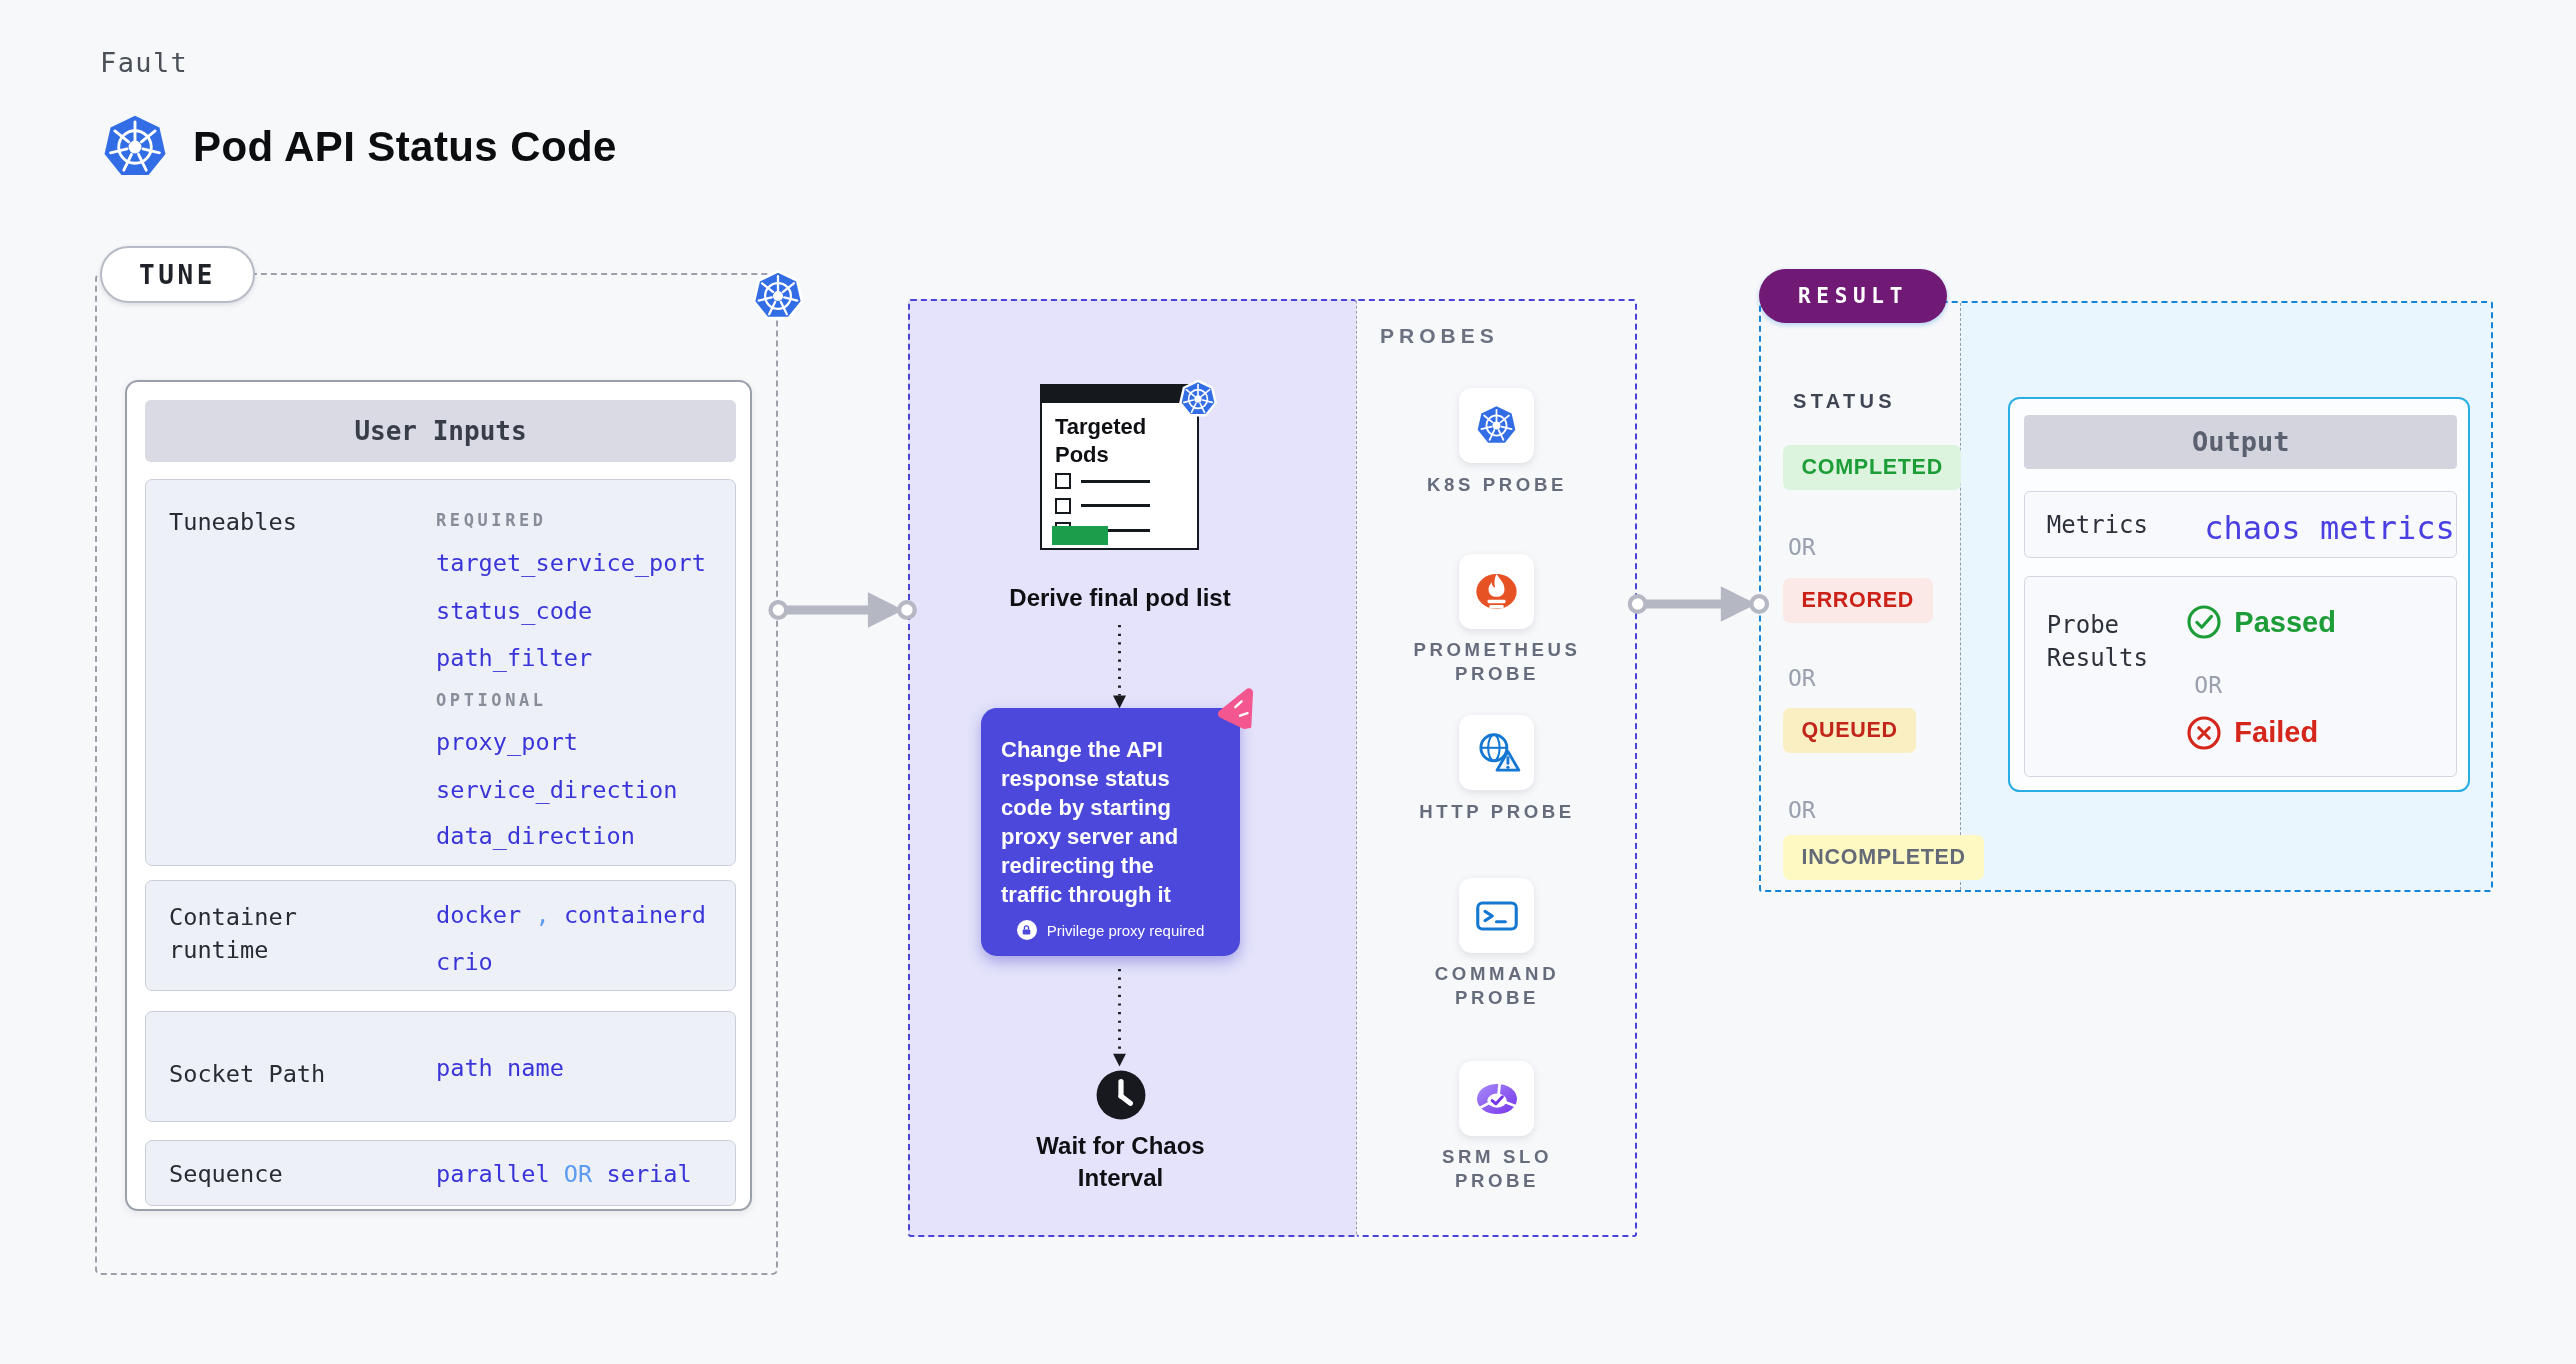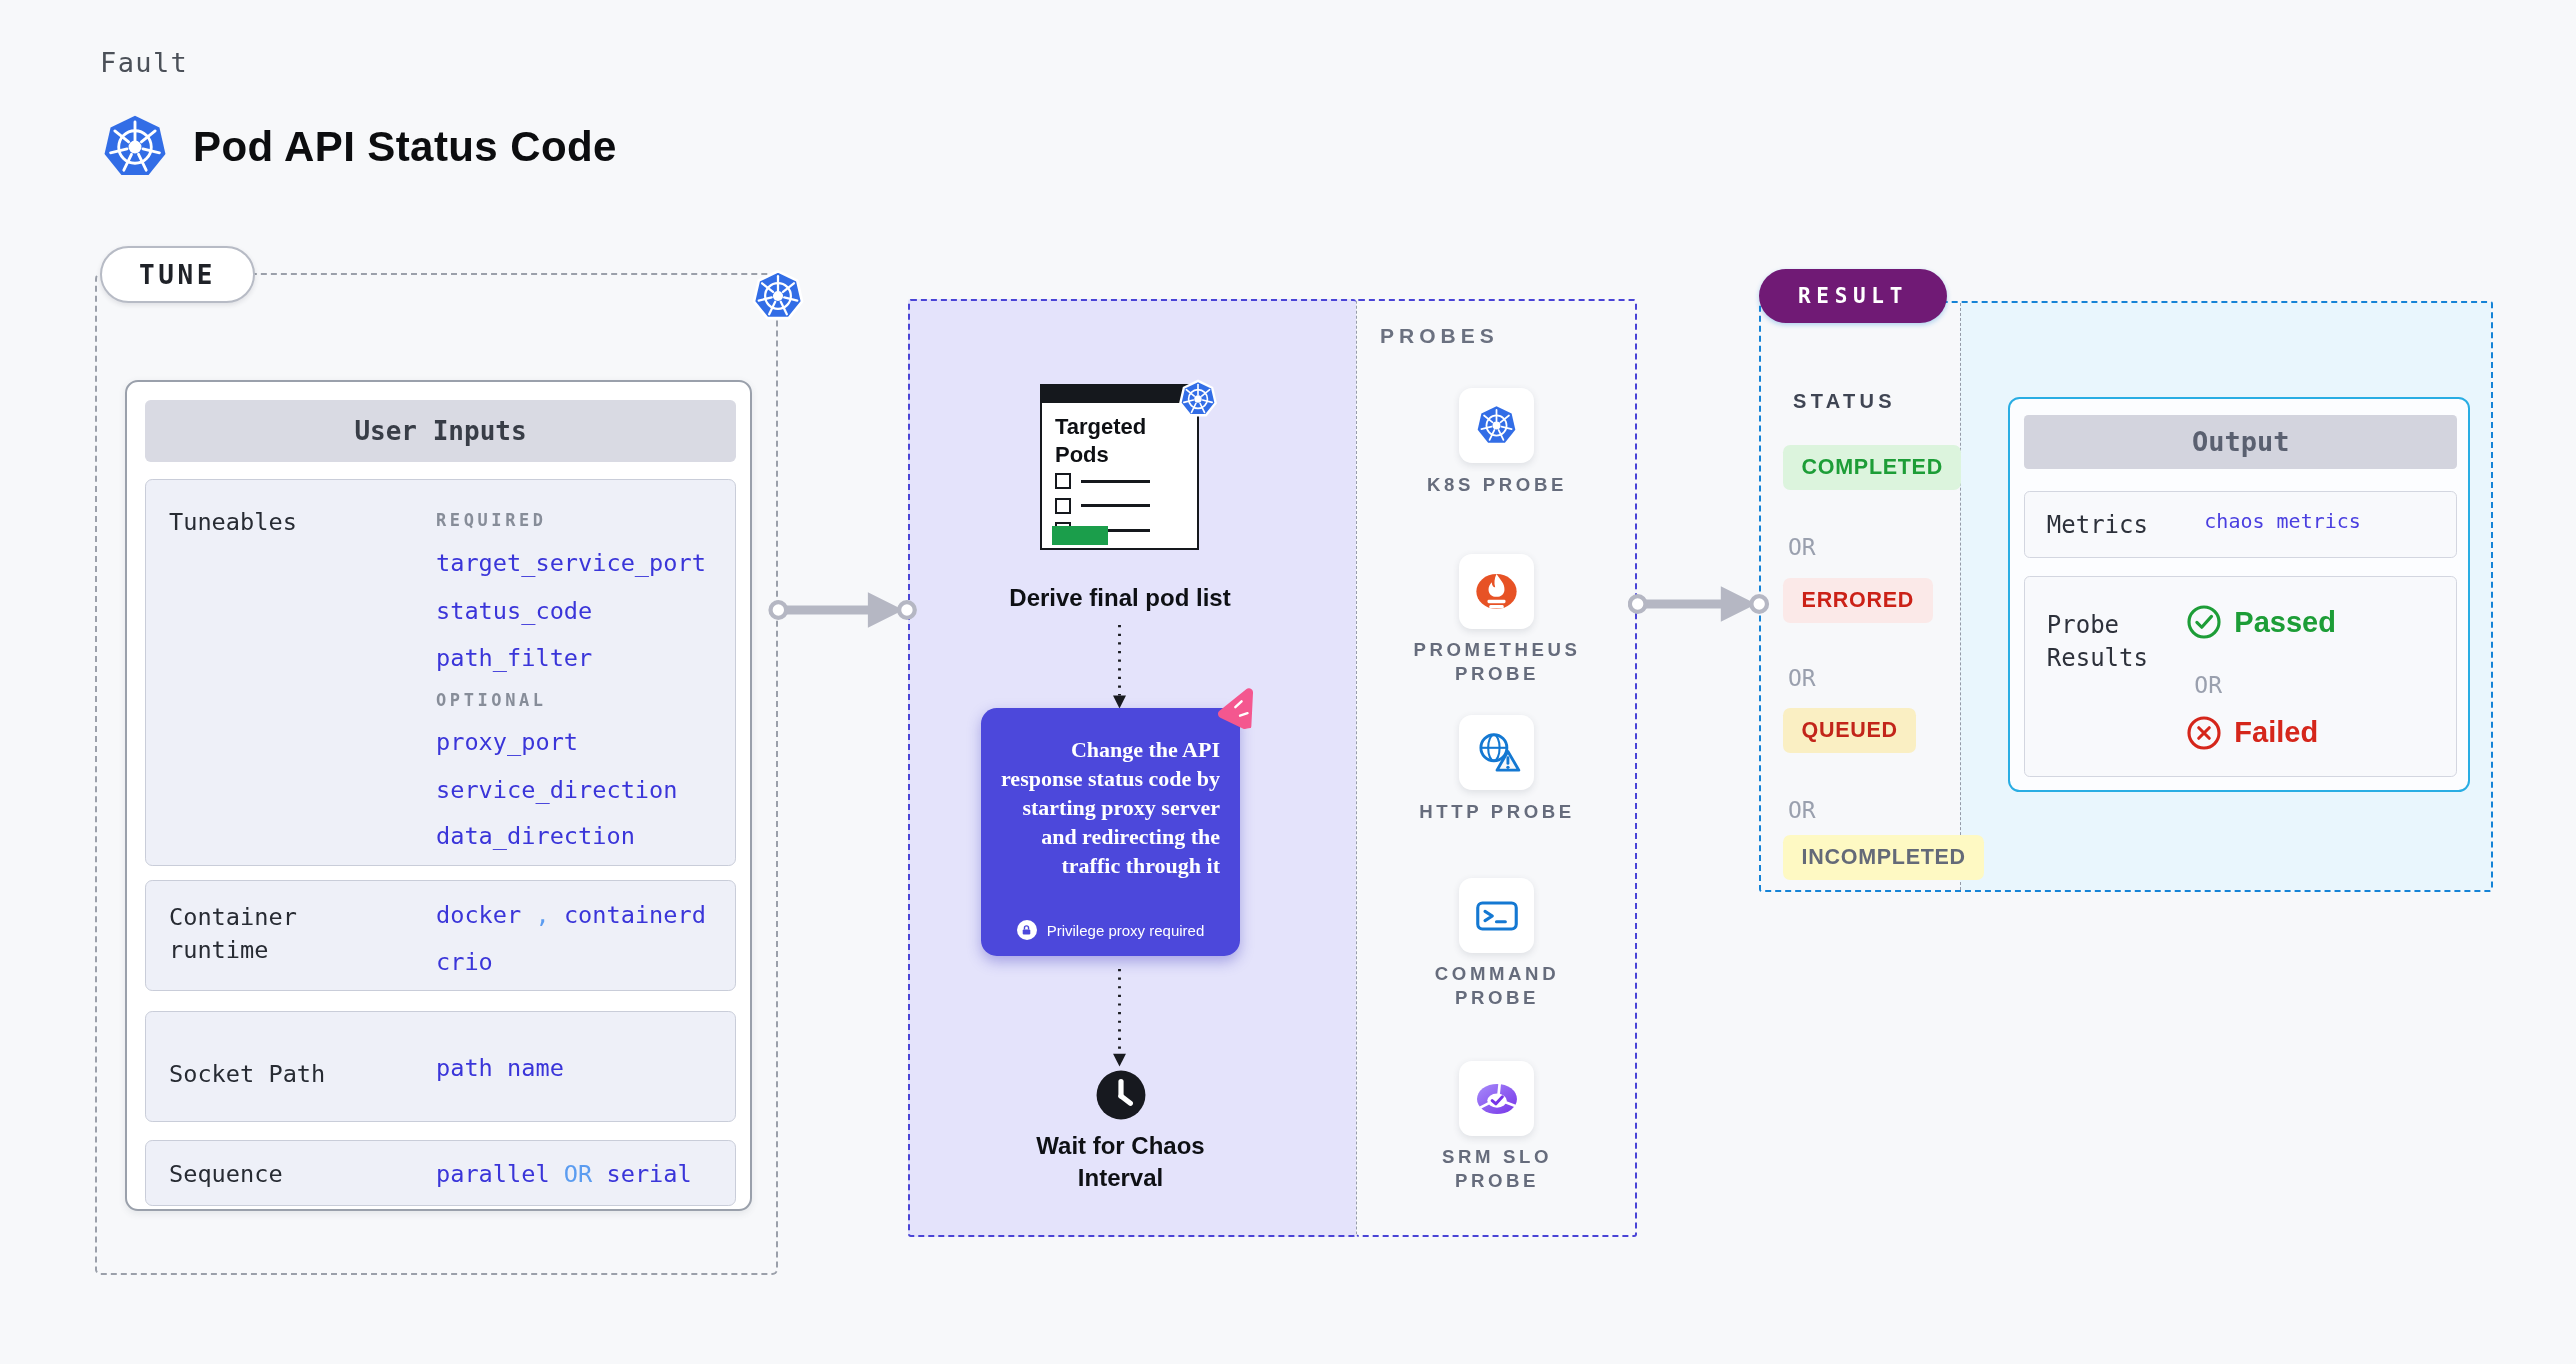--- a/index.html
+++ b/index.html
@@ -46,21 +46,21 @@
 
   
   .tp-card { background:#ffffff; border:2.9px solid #15181d; }
   .tp-bar { background:#15181d; }
   .tp-title { font-size:22px; font-weight:bold; color:#0e1014; line-height:28px; }
   .tp-check { border:2.1px solid #15181d; width:15.8px; height:15.8px; }
   .tp-line { background:#15181d; height:2.9px; width:69px; }
   .tp-green { background:#1b9e4b; }
   .flow-caption { font-size:24px; font-weight:bold; color:#0e1014; text-align:center; line-height:31.5px; }
   .action-card { background:#4c48db; border-radius:15.8px; box-shadow:0 5.7px 14.3px rgba(55,50,190,.35); }
-  .action-text { color:#ffffff; font-size:22px; font-weight:bold; line-height:29px; text-align:right;font-family:Liberation Serif, serif; }
+  .action-text { color:#ffffff; font-size:22px; font-weight:bold; line-height:29px; text-align:left; }
   .priv-row { display:flex; align-items:center; justify-content:center; gap:10px; }
   .priv-circle { width:20px; height:20px; background:#ffffff; border-radius:50%;
                  display:flex; align-items:center; justify-content:center; }
   .priv-text { color:#ffffff; font-size:15px; }
 
   
   .probes-title { font-size:21px; font-weight:bold; color:#6b7180; letter-spacing:5px; }
   .probe-card { background:#ffffff; border-radius:13px; box-shadow:0 2.1px 7.2px rgba(60,65,85,.12);
                 display:flex; align-items:center; justify-content:center; }
   .probe-label { font-size:18.6px; font-weight:600; color:#666c7c; letter-spacing:3.6px;
@@ -73,21 +73,21 @@
   .badge-completed { color:#1d9d37; background:#dcf4dd; }
   .badge-errored { color:#cb2117; background:#fbe9e8; }
   .badge-queued { color:#c2251a; background:#faefc3; }
   .badge-incompleted { color:#646a78; background:#fef9c3; }
   .or-text { font-size:23px; font-weight:500; color:#9aa0ae; }
   .output-card { background:#fcfdff; border:2.9px solid #29ade3; border-radius:11.5px; }
   .output-header { background:#d3d4de; border-radius:4.3px; display:flex; align-items:center;
                    justify-content:center; font-size:27px; font-weight:600; color:#5a6070; }
   .output-row { background:#f8f9fc; border:1.4px solid #d3d6e0; border-radius:5.7px; }
   .out-label { font-size:24px; color:#2d313b; line-height:33px; }
-  .out-value { font-size:20px; font-weight:500; color:#4a3fe0; }
+  .out-value { font-size:32px; font-weight:500; color:#4a3fe0; }
   .passed-text { font-size:29px; font-weight:bold; color:#1d9d37; }
   .failed-text { font-size:29px; font-weight:bold; color:#d5261b; }
 
   svg { display:block; }
 </style>
 </head>
 <body>
 
 <svg width="0" height="0" style="position:absolute" aria-hidden="true">
   <defs>

